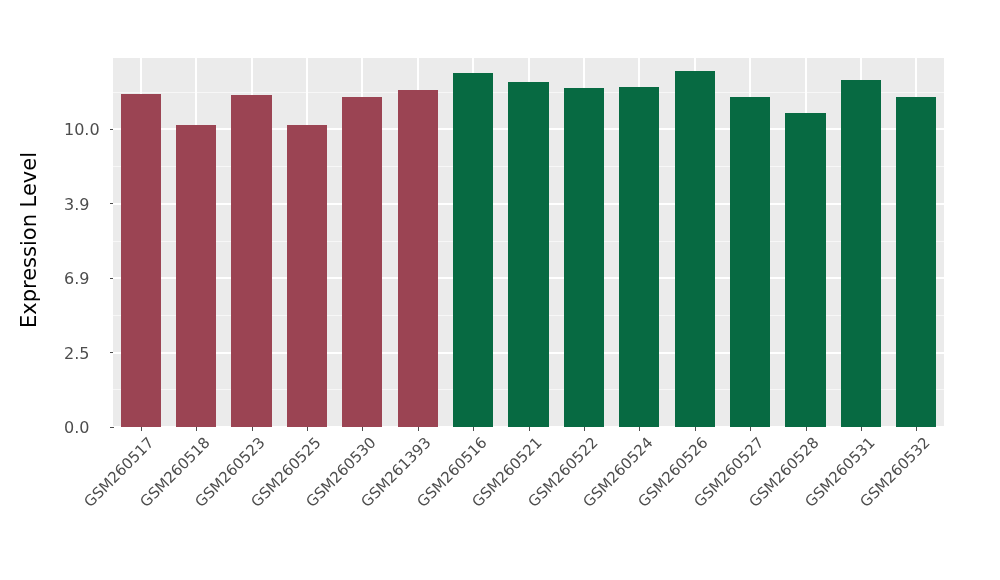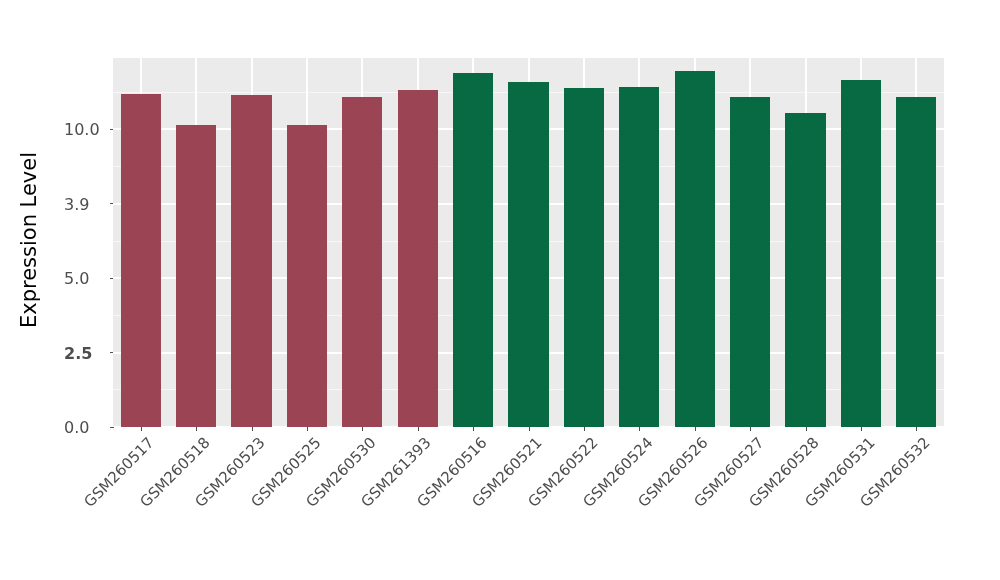--- a/index.html
+++ b/index.html
@@ -142,23 +142,23 @@
 
 <div id="chart-root">
 
   <div id="y-axis-title">
     <span>Expression Level</span>
   </div>
 
   <div id="y-ticks">
       <div class="y-tick-label" style="top: 427px;">0.0</div>
       <div class="y-tick-mark" style="top: 426.5px;"></div>
-      <div class="y-tick-label" style="top: 352.605px; font-weight: bold;">2.5</div>
+      <div class="y-tick-label" style="top: 352.605px;">2.5</div>
       <div class="y-tick-mark" style="top: 352.105px;"></div>
-      <div class="y-tick-label" style="top: 278.21px;">5.0</div>
+      <div class="y-tick-label" style="top: 278.21px;">6.9</div>
       <div class="y-tick-mark" style="top: 277.71px;"></div>
       <div class="y-tick-label" style="top: 203.815px;">3.9</div>
       <div class="y-tick-mark" style="top: 203.315px;"></div>
       <div class="y-tick-label" style="top: 129.419px;">10.0</div>
       <div class="y-tick-mark" style="top: 128.919px;"></div>
     </div>
 
   <div id="panel">
       <div class="grid-h-minor" style="top: 331.302px;"></div>
       <div class="grid-h-minor" style="top: 256.907px;"></div>

